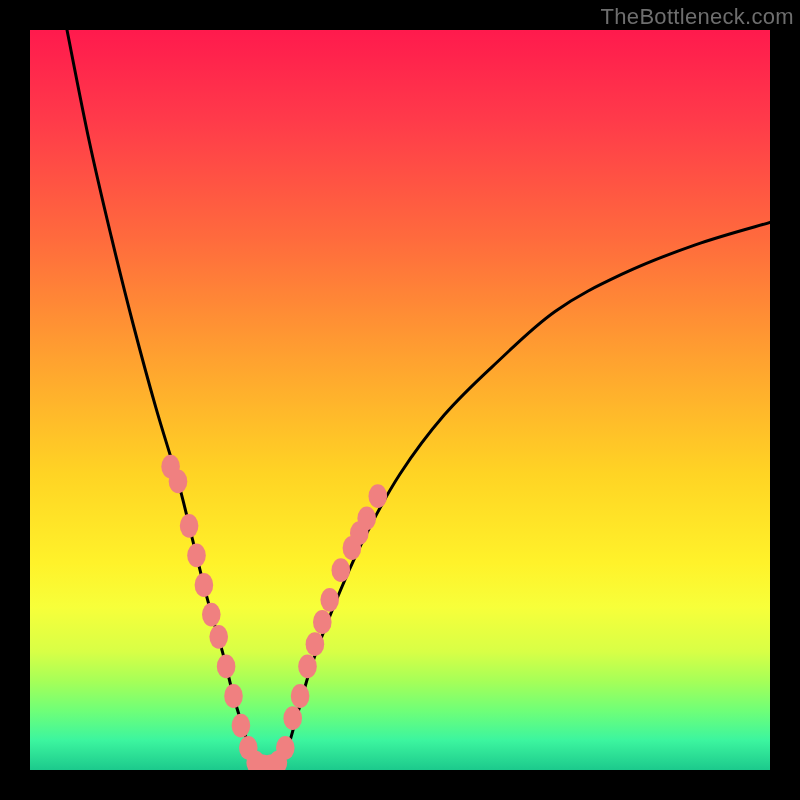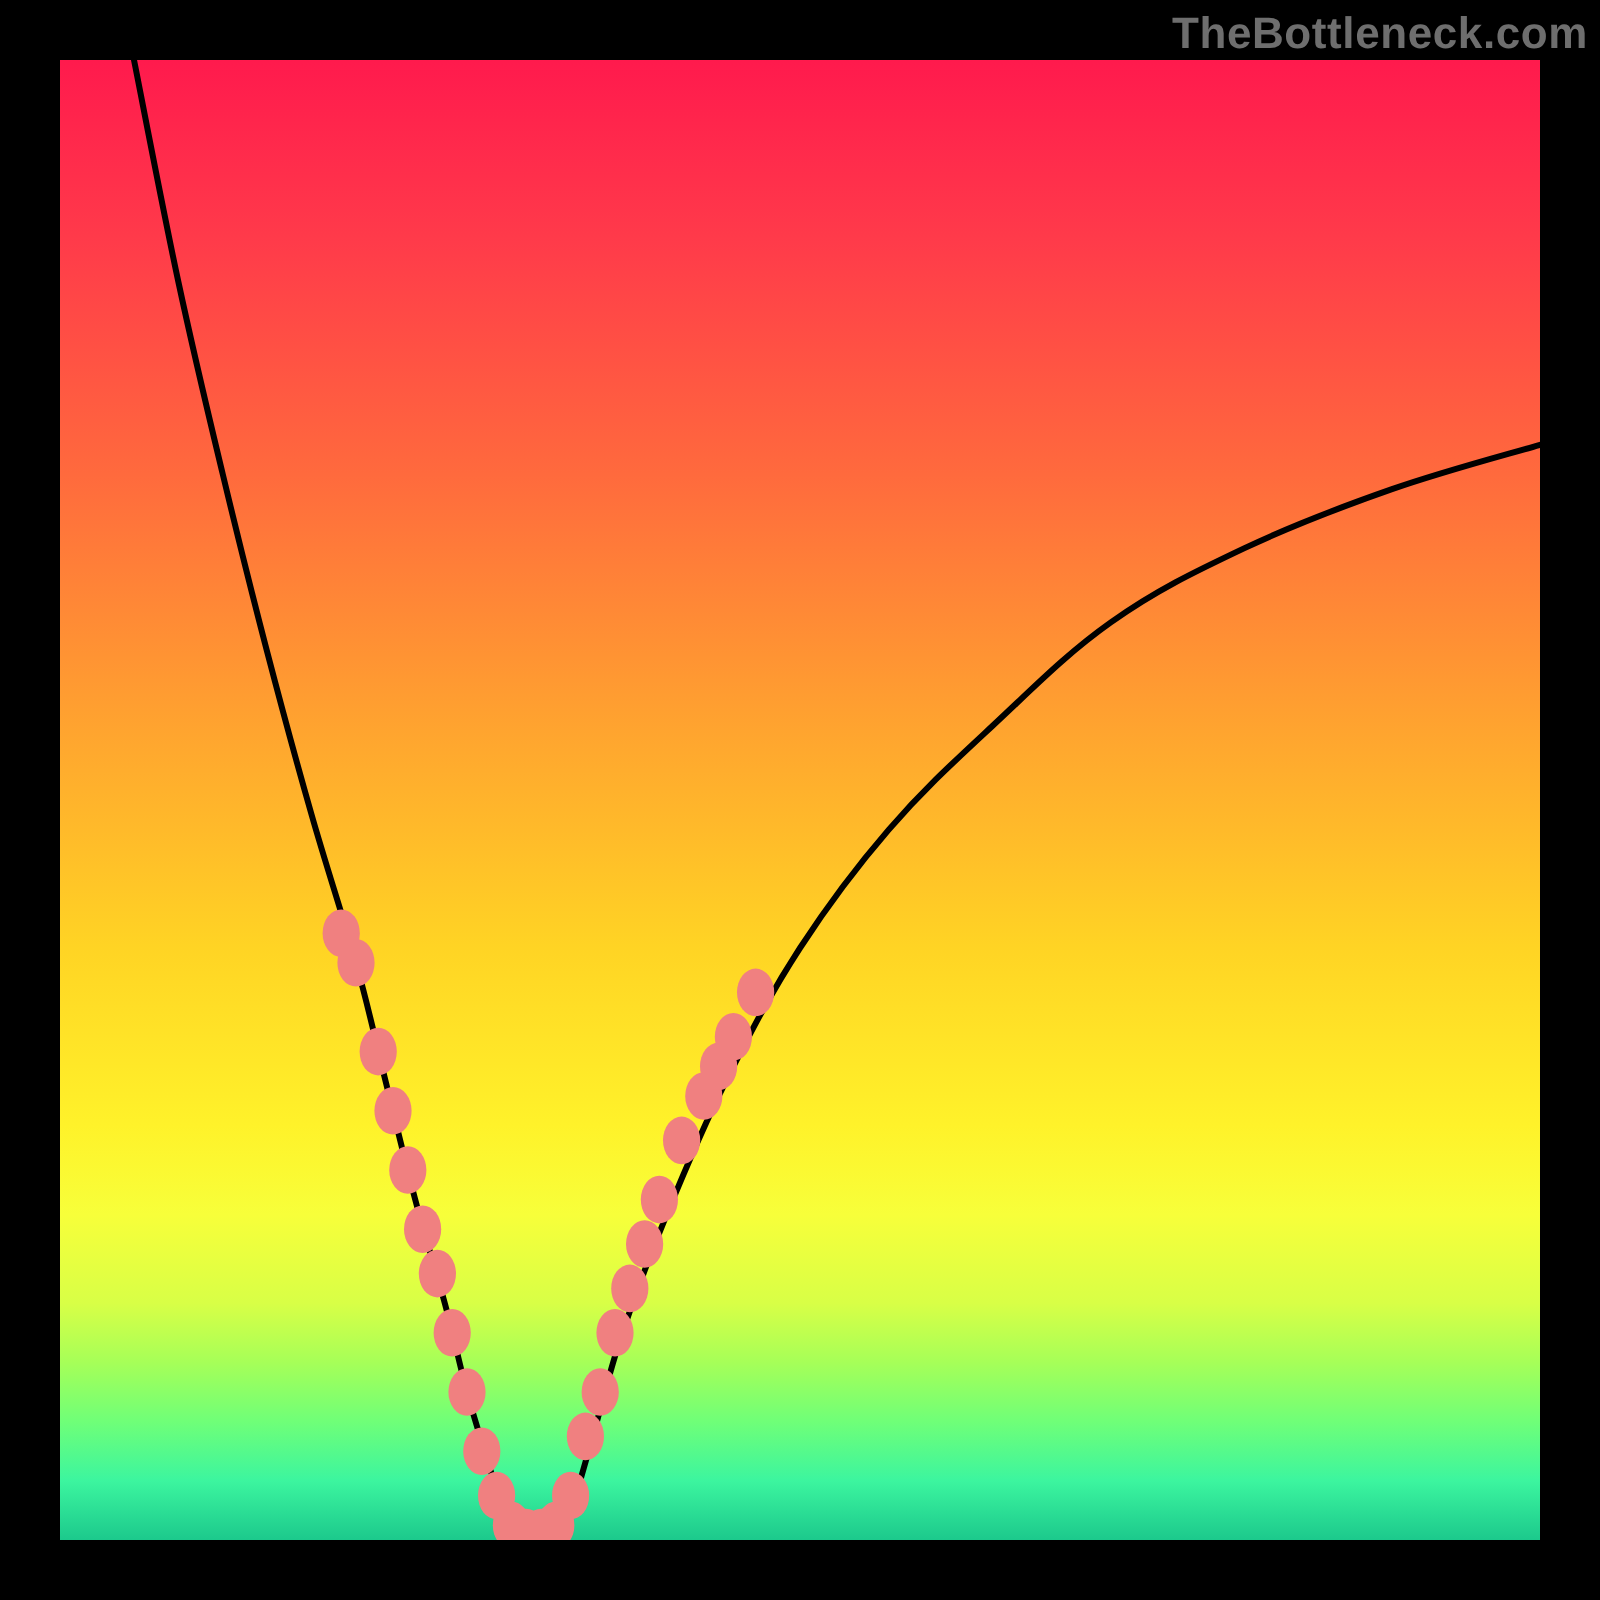--- a/index.html
+++ b/index.html
@@ -9,21 +9,20 @@
     height: 800px;
     overflow: hidden;
     background: #000;
     font-family: Arial, Helvetica, sans-serif;
   }
   .chart-wrap {
     position: relative;
     width: 800px;
     height: 800px;
     background: #000;
-    font-weight: bold;
   }
   .plot-area {
     position: absolute;
     left: 30px;
     top: 30px;
     width: 740px;
     height: 740px;
     background: linear-gradient(
       to bottom,
       #ff1a4d 0%,

